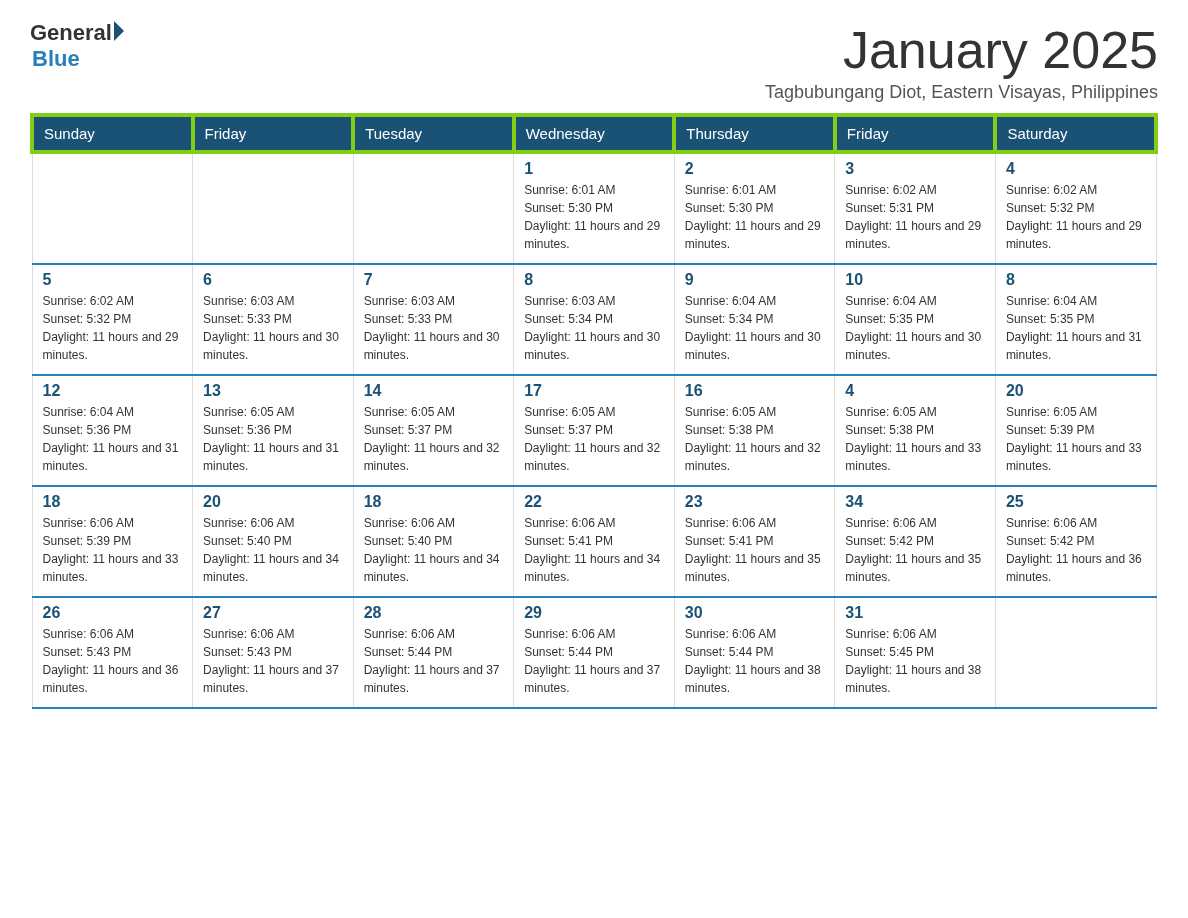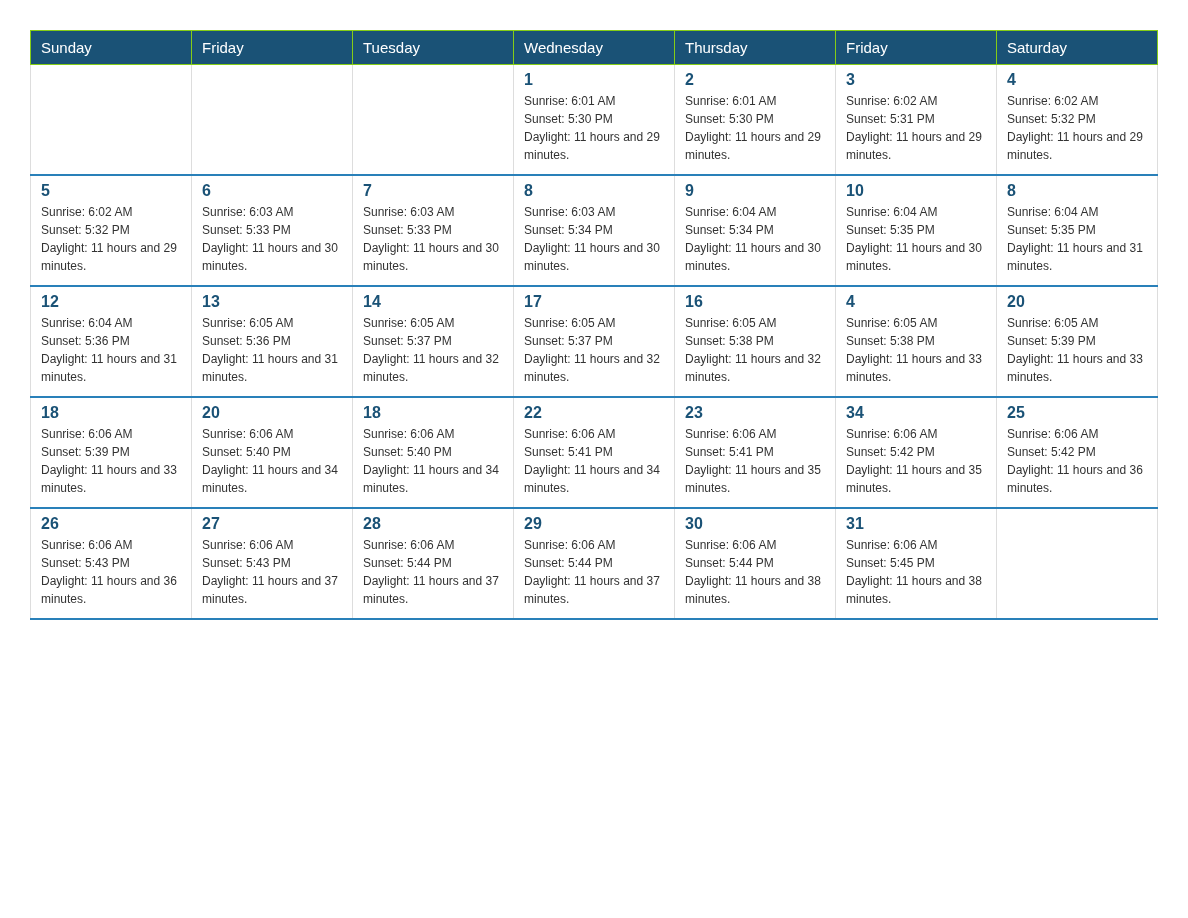--- a/index.html
+++ b/index.html
@@ -66,21 +66,21 @@
     }
     .calendar thead tr {
       background-color: #1a5276;
     }
     .calendar thead th {
       color: #fff;
       font-size: 15px;
       font-weight: normal;
       padding: 8px 10px;
       text-align: left;
-      border: 1px solid #84cc16;
+      border: 4px solid #84cc16;
     }
     .calendar tbody tr {
       border-bottom: 2px solid #2980b9;
     }
     .calendar tbody td {
       vertical-align: top;
       padding: 6px 10px 10px 10px;
       border-left: 1px solid #ddd;
       border-right: 1px solid #ddd;
       width: calc(100% / 7);
@@ -98,20 +98,31 @@
       line-height: 1.5;
     }
     .empty-cell {
       background: #fff;
     }
   </style>
 </head>
 <body>
 
 <div class="header">
+  <div class="logo">
+    <div class="logo-top">
+      <span class="logo-general">General</span>
+      <div class="logo-arrow"></div>
+    </div>
+    <span class="logo-blue">Blue</span>
+  </div>
+  <div class="title-section">
+    <div class="month-title">January 2025</div>
+    <div class="subtitle">Tagbubungang Diot, Eastern Visayas, Philippines</div>
+  </div>
 </div>
 
 <table class="calendar">
   <thead>
     <tr>
     <th>Sunday</th>
         <th>Friday</th>
         <th>Tuesday</th>
         <th>Wednesday</th>
         <th>Thursday</th>

